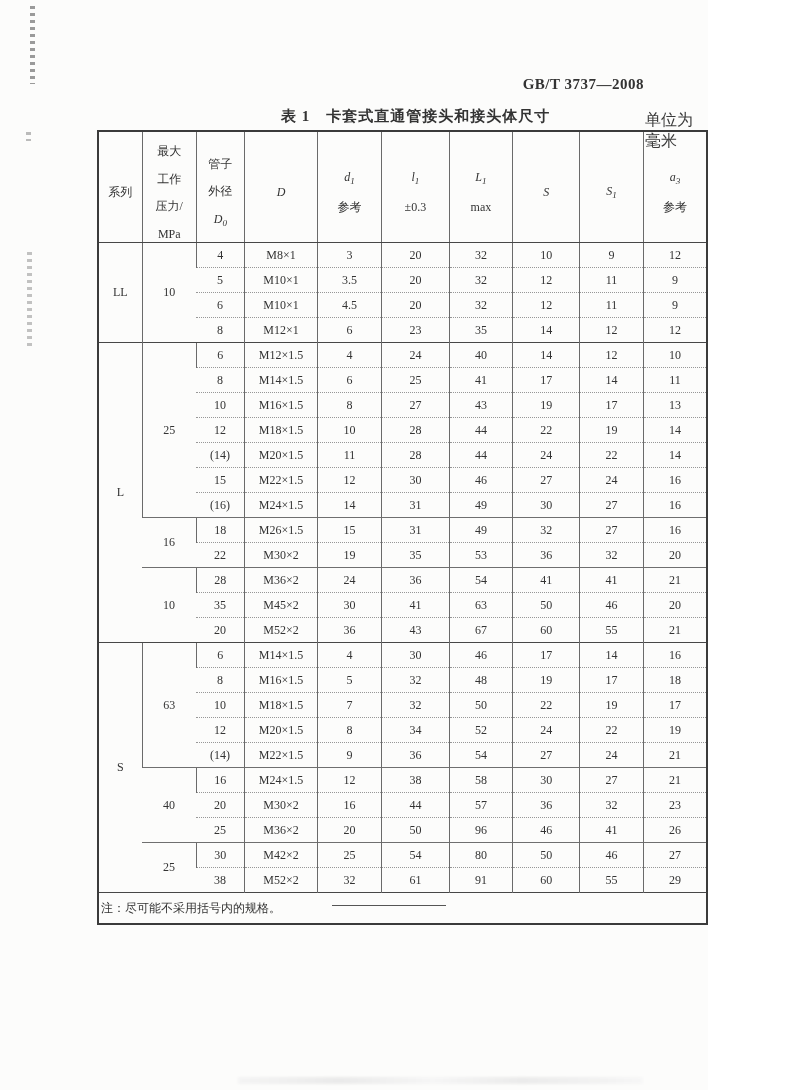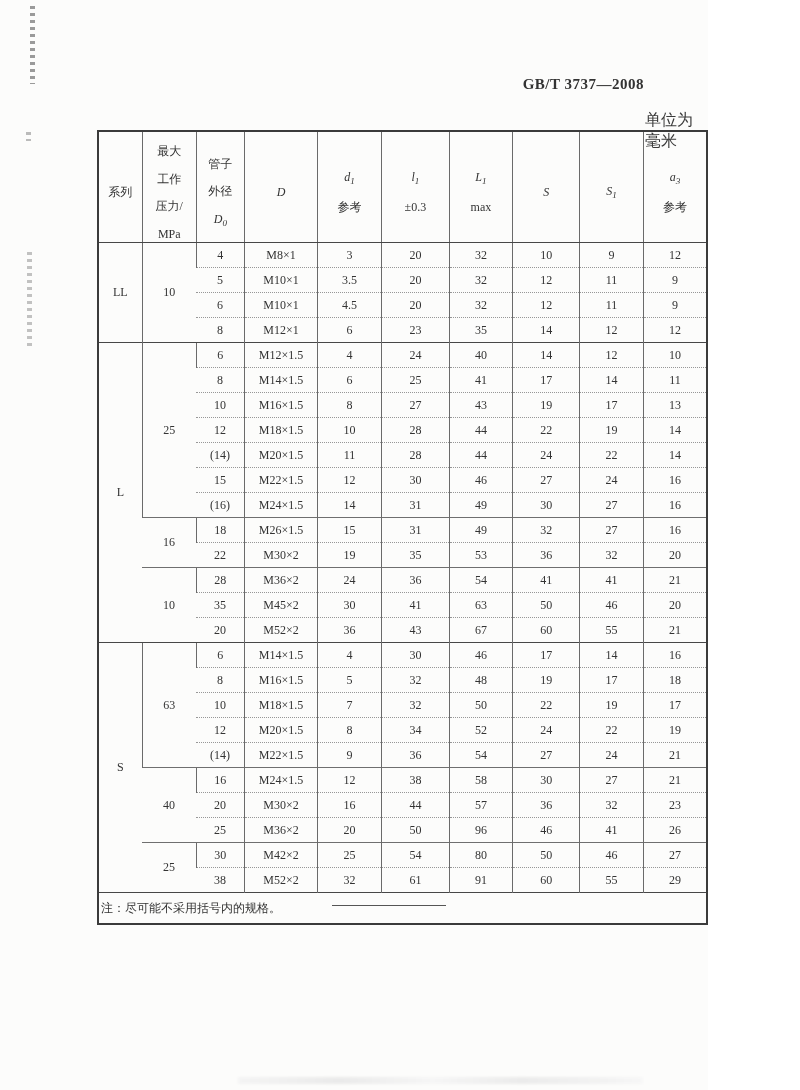--- a/index.html
+++ b/index.html
@@ -112,20 +112,21 @@
 </head>
 <body>
 
 <div class="page">
 
   <div class="edge-mark m1"></div>
   <div class="edge-mark m2"></div>
   <div class="edge-mark m3"></div>
 
   <div class="doc-number">GB/T 3737—2008</div>
+  <div class="caption">表 1　卡套式直通管接头和接头体尺寸</div>
   <div class="unit-note">单位为毫米</div>
 
   <div class="table-wrap">
     <table>
       <colgroup id="cols">
           <col style="width: 46px;">
           <col style="width: 56px;">
           <col style="width: 50px;">
           <col style="width: 75px;">
           <col style="width: 67px;">

